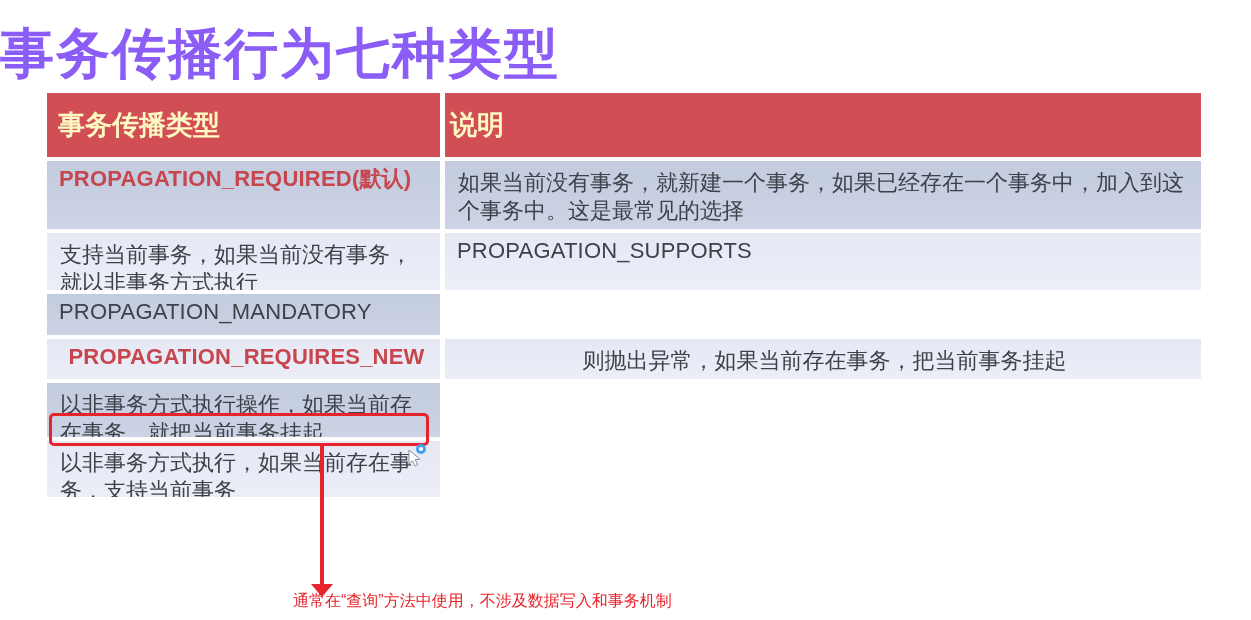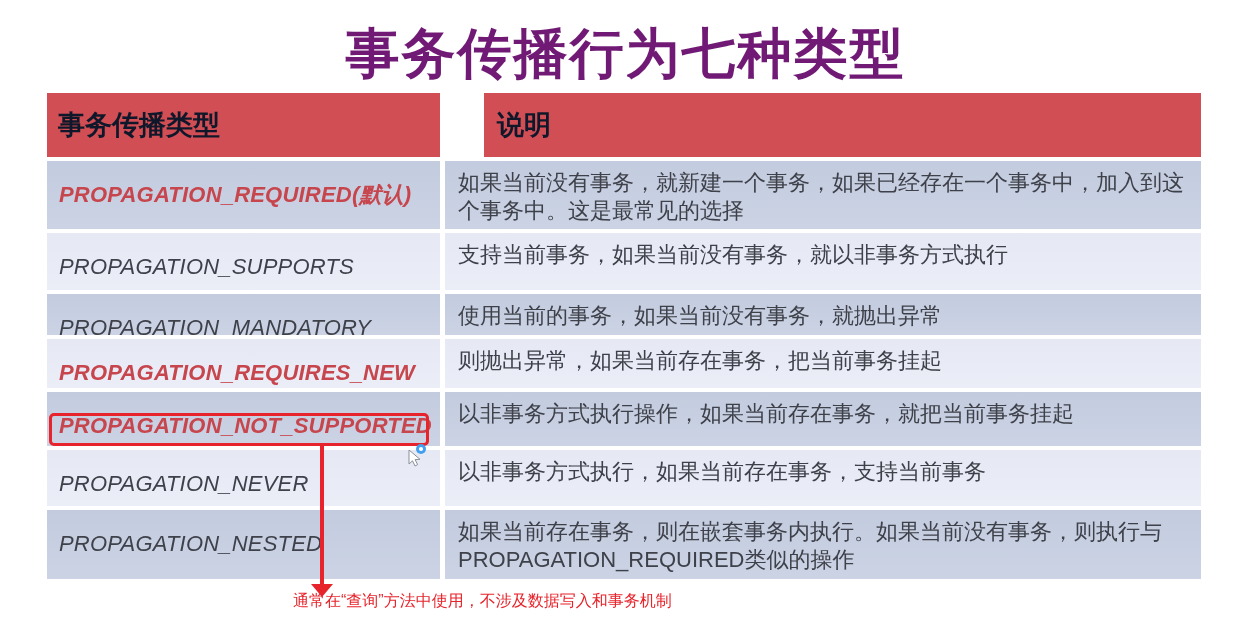--- a/index.html
+++ b/index.html
@@ -10,61 +10,61 @@
     background: #ffffff;
     overflow: hidden;
     font-family: "Liberation Sans", "DejaVu Sans", sans-serif;
   }
   .title {
     position: absolute;
     top: 18px;
     left: 0;
     width: 100%;
     margin: 0;
-    text-align: center;
+    text-align: left;
     font-size: 54px;
     font-weight: 800;
     letter-spacing: 2px;
-    color: #701a75;
+    color: #8b5cf6;
   }
   .table {
     position: absolute;
     left: 47px;
     top: 93px;
     width: 1154px;
   }
   .thead, .trow {
     display: grid;
     grid-template-columns: 393px 756px;
     column-gap: 5px;
   }
   .thead { margin-bottom: 4px; }
   .th {
     background: #D04E54;
-    color: #0f172a;
+    color: #fef9c3;
     font-weight: bold;
     font-size: 27px;
     height: 64px;
     display: flex;
     align-items: center;
   }
   .th.type-col { padding-left: 11px; }
-  .th.desc-col { padding-left: 13px; margin-left: 39px; }
+  .th.desc-col { padding-left: 5px; }
   .trow { margin-bottom: 4px; }
   .trow:nth-child(1) { height: 68px; }
   .trow:nth-child(2) { height: 57px; }
   .trow:nth-child(3) { height: 41px; }
-  .trow:nth-child(4) { height: 49px; }
+  .trow:nth-child(4) { height: 40px; text-align: center; }
   .trow:nth-child(5) { height: 54px; }
   .trow:nth-child(6) { height: 56px; }
   .trow:nth-child(7) { height: 69px; }
   .trow:nth-child(odd)  .cell { background: linear-gradient(180deg, #C3CBDE 0%, #CBD3E5 100%); }
   .trow:nth-child(even) .cell { background: linear-gradient(180deg, #E6E9F4 0%, #EBEDF7 100%); }
   .cell { overflow: hidden; }
-  .cell.type-col { padding: 20px 6px 0 12px; font-style: italic; }
+  .cell.type-col { padding: 4px 6px 0 12px; }
   .cell.desc-col { padding: 8px 10px 13px 13px; }
   .type-text {
     font-size: 22px;
     line-height: 28px;
     color: #3E4149;
     letter-spacing: 0.2px;
   }
   .type-text.red {
     color: #C7454C;
     font-weight: bold;
@@ -133,72 +133,55 @@
   <div class="trow">
     <div class="cell type-col">
       <span class="type-text red">PROPAGATION_REQUIRED(默认)</span>
     </div>
     <div class="cell desc-col">
       <span class="desc-text">如果当前没有事务，就新建一个事务，如果已经存在一个事务中，加入到这个事务中。这是最常见的选择</span>
     </div>
   </div>
 
   <div class="trow">
+    <div class="cell desc-col">
+      <span class="desc-text">支持当前事务，如果当前没有事务，就以非事务方式执行</span>
+    </div>
     <div class="cell type-col">
       <span class="type-text">PROPAGATION_SUPPORTS</span>
-    </div>
-    <div class="cell desc-col">
-      <span class="desc-text">支持当前事务，如果当前没有事务，就以非事务方式执行</span>
     </div>
   </div>
 
   <div class="trow">
     <div class="cell type-col">
       <span class="type-text">PROPAGATION_MANDATORY</span>
-    </div>
-    <div class="cell desc-col">
-      <span class="desc-text">使用当前的事务，如果当前没有事务，就抛出异常</span>
     </div>
   </div>
 
   <div class="trow">
     <div class="cell type-col">
       <span class="type-text red">PROPAGATION_REQUIRES_NEW</span>
     </div>
     <div class="cell desc-col">
       <span class="desc-text">则抛出异常，如果当前存在事务，把当前事务挂起</span>
     </div>
   </div>
 
   <div class="trow">
-    <div class="cell type-col">
-      <span class="type-text red">PROPAGATION_NOT_SUPPORTED</span>
-    </div>
     <div class="cell desc-col">
       <span class="desc-text">以非事务方式执行操作，如果当前存在事务，就把当前事务挂起</span>
     </div>
   </div>
 
   <div class="trow">
-    <div class="cell type-col">
-      <span class="type-text">PROPAGATION_NEVER</span>
-    </div>
     <div class="cell desc-col">
       <span class="desc-text">以非事务方式执行，如果当前存在事务，支持当前事务</span>
     </div>
   </div>
 
-  <div class="trow">
-    <div class="cell type-col">
-      <span class="type-text">PROPAGATION_NESTED</span>
-    </div>
-    <div class="cell desc-col">
-      <span class="desc-text">如果当前存在事务，则在嵌套事务内执行。如果当前没有事务，则执行与PROPAGATION_REQUIRED类似的操作</span>
-    </div>
-  </div>
 </div>
   </div>
 
   <div class="red-box"></div>
   <div class="arrow-line"></div>
   <div class="arrow-head"></div>
   <div class="note">通常在“查询”方法中使用，不涉及数据写入和事务机制</div>
 
   <svg class="cursor" viewBox="0 0 32 28">
     <circle cx="21" cy="8" r="5" fill="#42A0EE"></circle>

